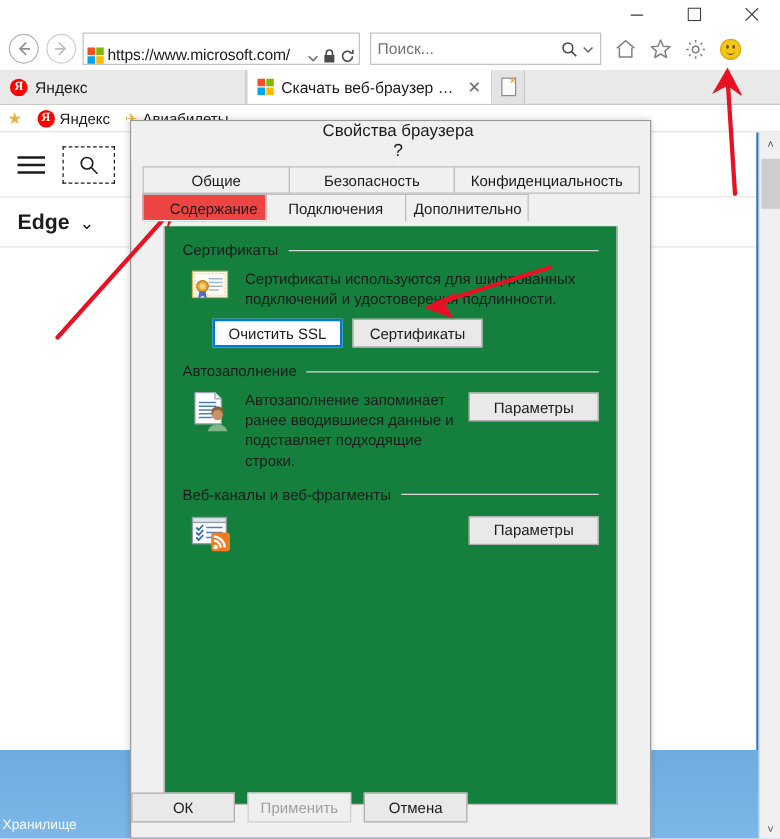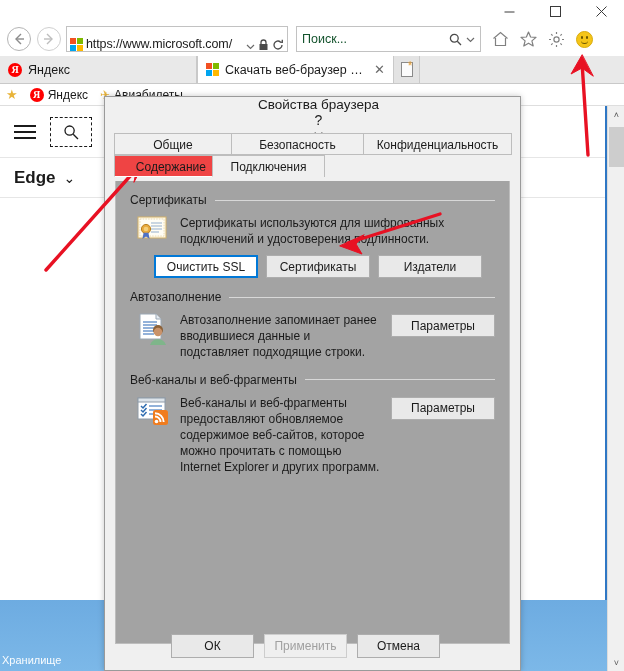--- a/index.html
+++ b/index.html
@@ -75,21 +75,21 @@
     flex: 1 1 auto; font-size: 12.5px; color: #1b1b1b; white-space: nowrap;
     overflow: hidden; letter-spacing: -.1px;
   }
   .addr-icon { flex:0 0 auto; display:flex; align-items:center; color:#5a5a5a; }
 
   .searchbar {
     flex: 0 0 auto; width: 185px; height: 26px; margin-left: 8px;
     border: 1px solid #c2c2c2; background: #ffffff;
     display: flex; align-items: center; padding: 0 5px;
   }
-  .search-ph { flex: 1 1 auto; font-size: 12.5px; color: #14532d; }
+  .search-ph { flex: 1 1 auto; font-size: 12.5px; color: #737373; }
 
   .toolicons { display: flex; align-items: center; margin-left: 8px; gap: 6px; }
   .toolicon { width: 22px; height: 22px; display: flex; align-items: center; justify-content: center; color: #707070; }
   .smiley {
     width: 17px; height: 17px; border-radius: 50%; background: #f5c518;
     position: relative; border: 1px solid #d9ab0c;
   }
   .smiley::before, .smiley::after {
     content:""; position:absolute; width:2px; height:3px; background:#6b5600; top:4px; border-radius:1px;
   }
@@ -204,21 +204,21 @@
     background: #f0f0f0; border: 1px solid #bdbdbd; border-bottom: none;
     margin-right: -1px; padding: 0 6px; white-space: nowrap;
   }
   .tabs-row.top .dtab { border-bottom: 1px solid #bdbdbd; }
   .dtab.selected {
     background: #ef4444; border-bottom: 1px solid #ffffff; font-weight: normal;
     position: relative; z-index: 3; text-align: right;
   }
 
   .dlg-body {
-    margin: 0 10px; height: 463px; background: #a3a3a3;
+    margin: 0 26px; height: 463px; background: #15803d;
     border: 1px solid #bdbdbd; border-top: none; padding: 12px 14px 0 14px;
     position: relative; overflow: hidden;
   }
 
   .group { margin-bottom: 12px; }
   .group-head { display: flex; align-items: center; gap: 8px; }
   .group-label { font-size: 12px; color: #1b1b1b; white-space: nowrap; }
   .group-rule { flex: 1 1 auto; height: 1px; background: #d8d8d8; }
 
   .group-content { display: flex; gap: 10px; padding: 8px 0 0 6px; }
@@ -235,21 +235,21 @@
     background: #ffffff; border: 2px solid #0078d7;
   }
   .wbtn.right-of-text { min-width: 104px; }
 
   .side-row { display: flex; gap: 10px; padding: 8px 0 0 6px; align-items: flex-start; }
   .side-row .gtext { max-width: 232px; }
   .side-btn-wrap { margin-left: auto; padding-top: 2px; }
 
   .dlg-footer {
     position: absolute; left: 0; bottom: 0; width: 100%; height: 48px;
-    display: flex; align-items: center; justify-content: center; gap: 10px;
+    display: flex; align-items: center; justify-content: flex-start; gap: 10px;
     padding-right: 14px;
   }
   .fbtn {
     width: 83px; height: 24px; font-size: 12px; color: #1b1b1b;
     background: #e9e9e9; border: 1px solid #adadad;
     display: flex; align-items: center; justify-content: center;
   }
   .fbtn.disabled { color: #a0a0a0; border-color: #cdcdcd; background: #efefef; }
 
   
@@ -471,20 +471,21 @@
 
     <div class="tabs">
       <div class="tabs-row top">
         <div class="dtab" style="width:118px">Общие</div>
         <div class="dtab" style="width:133px">Безопасность</div>
         <div class="dtab" style="width:149px">Конфиденциальность</div>
       </div>
       <div class="tabs-row bottom">
         <div class="dtab selected" style="width:99px">Содержание</div>
         <div class="dtab" style="width:113px">Подключения</div>
+        <div class="dtab" style="width:99px">Дополнительно</div>
       </div>
     </div>
 
     <div class="dlg-body">
 
       <div class="group">
         <div class="group-head">
           <span class="group-label">Сертификаты</span>
           <span class="group-rule"></span>
         </div>
@@ -500,21 +501,20 @@
               <circle cx="10" cy="14" r="4.6" fill="#e8a93c" stroke="#b9801f" stroke-width="1"></circle>
               <circle cx="10" cy="14" r="2.3" fill="#f5cf7a"></circle>
               <path d="M7.6 17.8 L6.4 24 L10 21.6 L13.6 24 L12.4 17.8 Z" fill="#4f72c4"></path>
             </svg>
           </span>
           <span class="gtext">Сертификаты используются для шифрованных подключений и удостоверения подлинности.</span>
         </div>
         <div class="btnrow">
           <div class="wbtn focused">Очистить SSL</div>
           <div class="wbtn">Сертификаты</div>
-          <div class="wbtn">Издатели</div>
         </div>
       </div>
 
       <div class="group">
         <div class="group-head">
           <span class="group-label">Автозаполнение</span>
           <span class="group-rule"></span>
         </div>
         <div class="side-row">
           <span class="gicon">
@@ -559,21 +559,20 @@
                 <path d="M5 11 L7 13 L10.5 9"></path>
                   <path d="M5 15 L7 17 L10.5 13"></path>
                   <path d="M5 19 L7 21 L10.5 17"></path>
               </g>
               <rect x="17" y="15" width="15" height="15" rx="2.5" fill="#f07c1e"></rect>
               <circle cx="20.5" cy="26.5" r="1.8" fill="#ffffff"></circle>
               <path d="M19 21.5 a5.5 5.5 0 0 1 5.5 5.5" fill="none" stroke="#ffffff" stroke-width="1.9"></path>
               <path d="M19 18.3 a8.7 8.7 0 0 1 8.7 8.7" fill="none" stroke="#ffffff" stroke-width="1.9"></path>
             </svg>
           </span>
-          <span class="gtext">Веб-каналы и веб-фрагменты предоставляют обновляемое содержимое веб-сайтов, которое можно прочитать с помощью Internet Explorer и других программ.</span>
           <span class="side-btn-wrap">
             <span class="wbtn right-of-text">Параметры</span>
           </span>
         </div>
       </div>
 
     </div>
 
     <div class="dlg-footer">
       <div class="fbtn">ОК</div>

